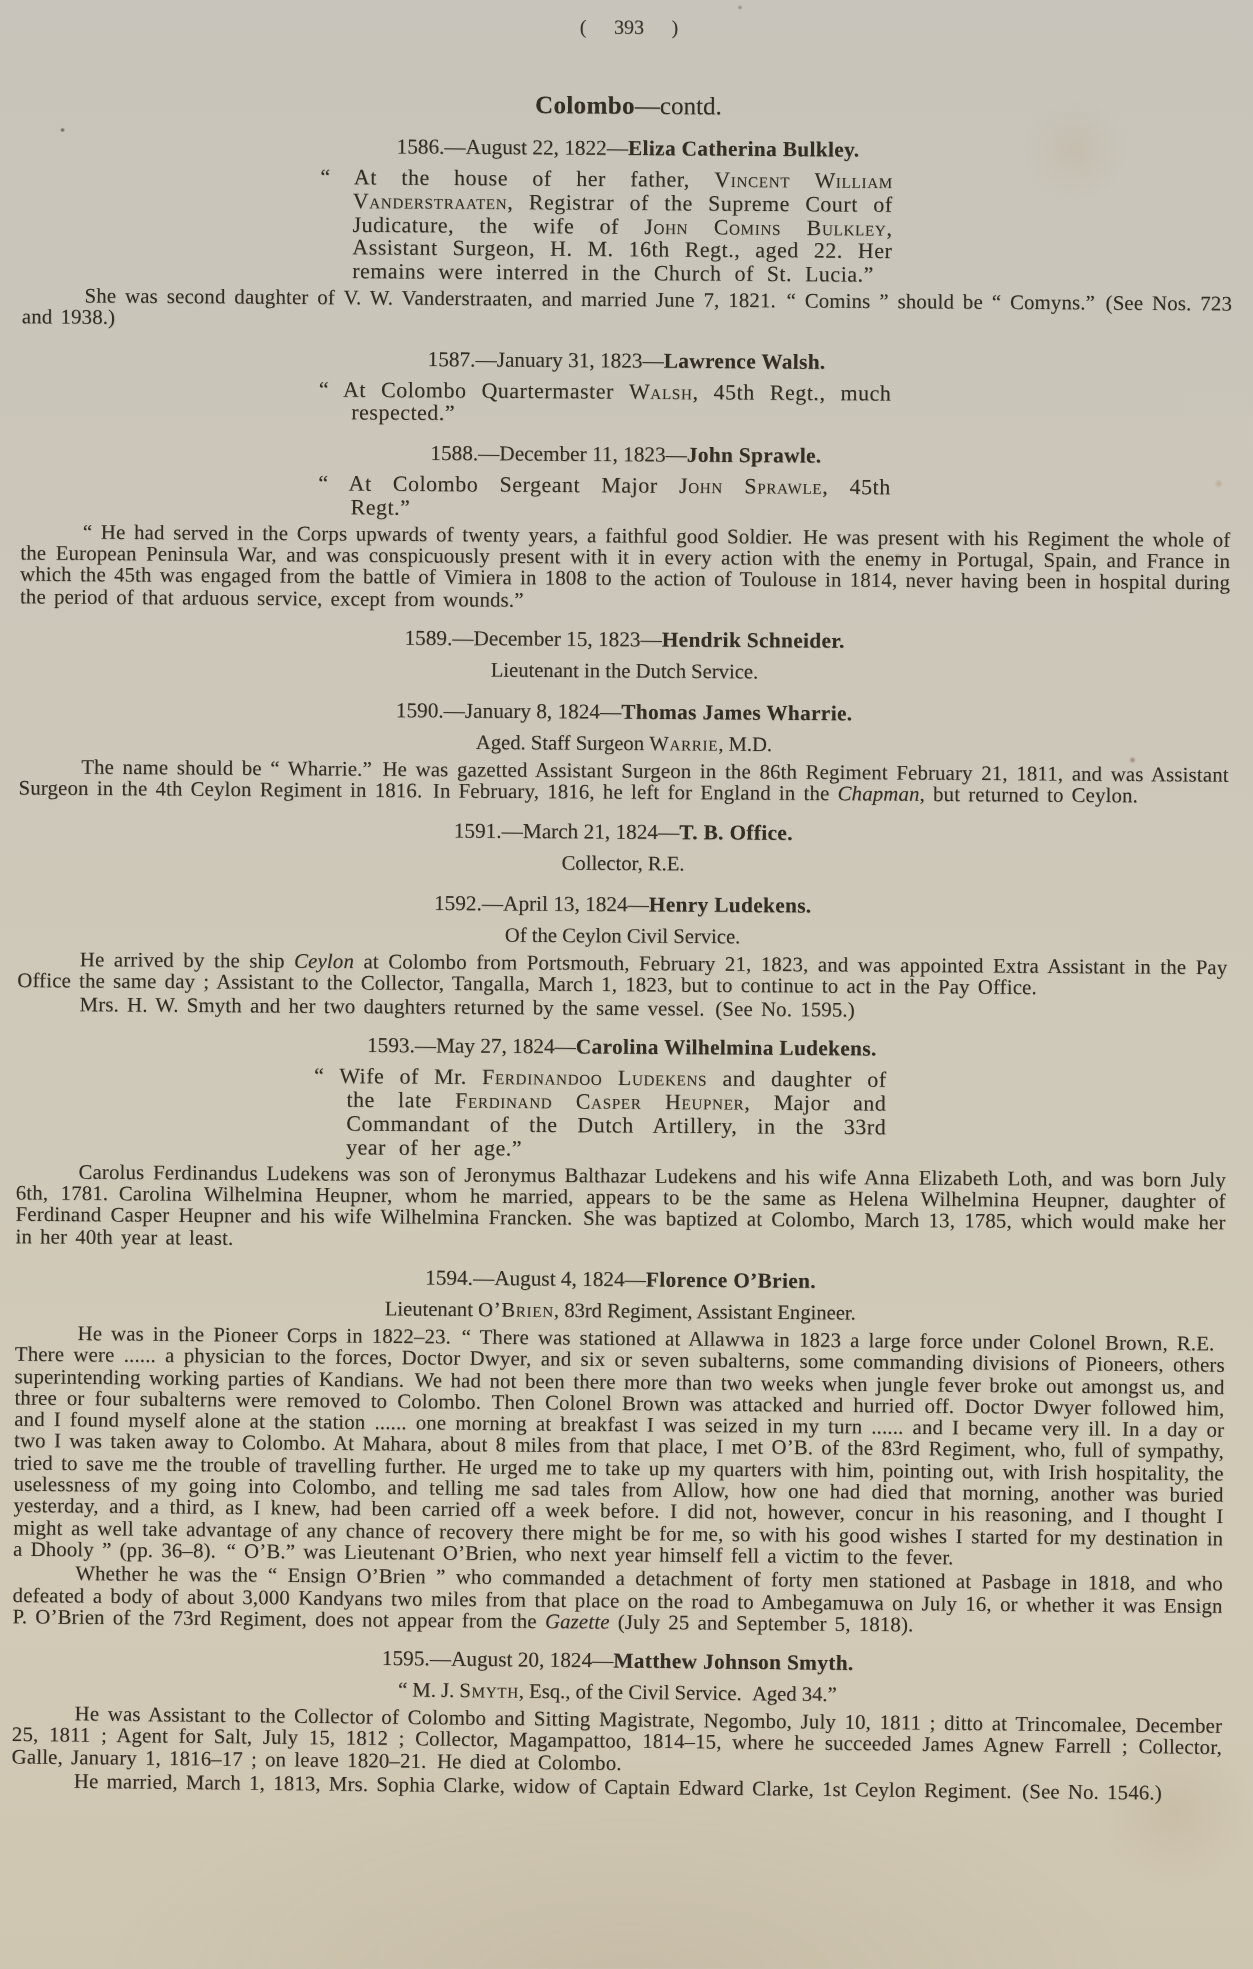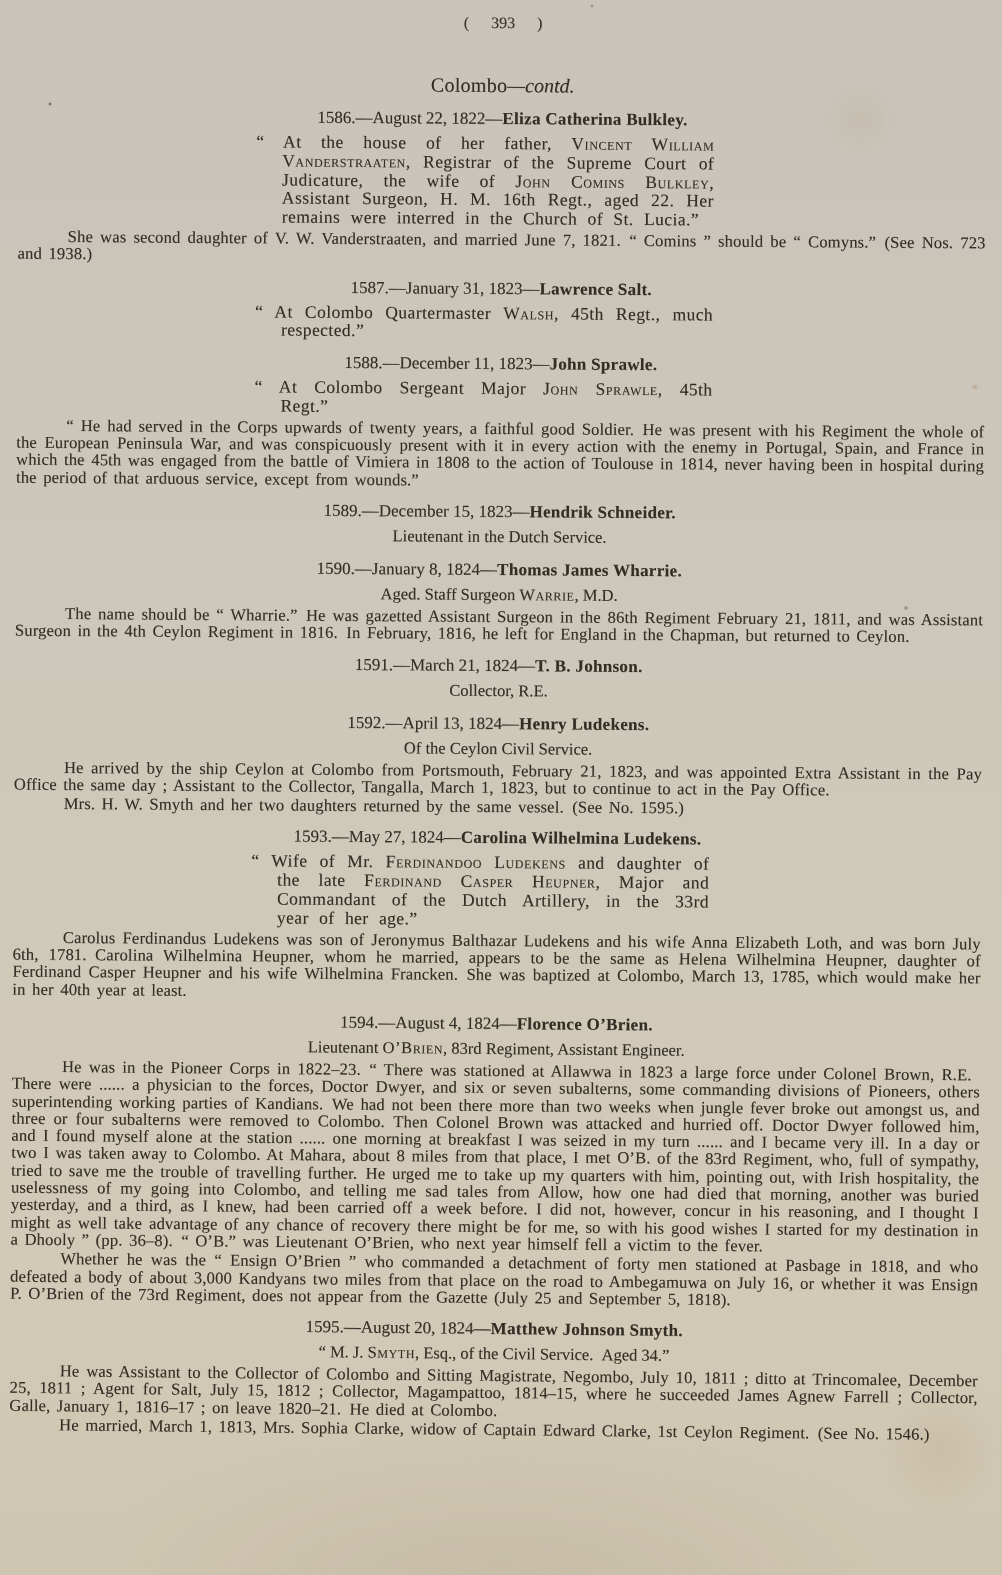--- a/index.html
+++ b/index.html
@@ -25,30 +25,30 @@
     transform-origin:50% 30%;
     text-shadow:0.3px 0.3px 0.6px rgba(55,48,38,.35);
   }
   .page-number{
     text-align:center;font-size:16px;margin-top:4px;
     word-spacing:18px;color:#3a352c;
   }
   .doc-title{
     text-align:center;margin-top:42px;font-size:20px;line-height:22px;
   }
-  .doc-title .main{font-weight:normal;letter-spacing:0.3px;}
-  .doc-title .contd{font-style:italic;}
+  .doc-title .main{font-weight:bold;letter-spacing:0.3px;}
+  .doc-title .contd{}
   .entry{margin-top:13px;}
   .entry-heading{
     text-align:center;font-size:17px;font-weight:normal;
     margin:13px 0 5px 0;line-height:20px;
   }
   .s-n{font-style:normal;}
   .s-b{font-weight:bold;letter-spacing:0.3px;}
-  .s-i{}
+  .s-i{font-style:italic;}
   .s-sc{font-variant:small-caps;letter-spacing:0.6px;}
   .block{margin:2px 0;}
   .quote{
     width:432px;margin:3px 0 3px 238px;
     text-align:justify;font-size:17.5px;line-height:18.8px;
     word-spacing:5.5px;letter-spacing:0.45px;
     padding-left:26px;text-indent:-26px;
   }
   .sub{text-align:center;font-size:16.5px;line-height:20px;margin:3px 0;}
   .para{
@@ -66,39 +66,39 @@
   <div class="doc-title">
     <span class="main">Colombo</span><span class="contd">—contd.</span>
   </div>
   <div id="entries">
       <article class="entry">
         <h2 class="entry-heading"><span class="s-n">1586.—August 22, 1822—</span><span class="s-b">Eliza Catherina Bulkley.</span></h2>
         <div class="block quote"><span class="s-n">“ At the house of her father, </span><span class="s-sc">Vincent William Vanderstraaten</span><span class="s-n">, Registrar of the Supreme Court of Judicature, the wife of </span><span class="s-sc">John Comins Bulkley</span><span class="s-n">, Assistant Surgeon, H. M. 16th Regt., aged 22. Her remains were interred in the Church of St. Lucia.”</span></div>
         <div class="block para"><span class="s-n">She was second daughter of V. W. Vanderstraaten, and married June 7, 1821. “ Comins ” should be “ Comyns.” (See Nos. 723 and 1938.)</span></div>
       </article>
       <article class="entry">
-        <h2 class="entry-heading"><span class="s-n">1587.—January 31, 1823—</span><span class="s-b">Lawrence Salt.</span></h2>
+        <h2 class="entry-heading"><span class="s-n">1587.—January 31, 1823—</span><span class="s-b">Lawrence Walsh.</span></h2>
         <div class="block quote"><span class="s-n">“ At Colombo Quartermaster </span><span class="s-sc">Walsh</span><span class="s-n">, 45th Regt., much respected.”</span></div>
       </article>
       <article class="entry">
         <h2 class="entry-heading"><span class="s-n">1588.—December 11, 1823—</span><span class="s-b">John Sprawle.</span></h2>
         <div class="block quote"><span class="s-n">“ At Colombo Sergeant Major </span><span class="s-sc">John Sprawle</span><span class="s-n">, 45th Regt.”</span></div>
         <div class="block para"><span class="s-n">“ He had served in the Corps upwards of twenty years, a faithful good Soldier. He was present with his Regiment the whole of the European Peninsula War, and was conspicuously present with it in every action with the enemy in Portugal, Spain, and France in which the 45th was engaged from the battle of Vimiera in 1808 to the action of Toulouse in 1814, never having been in hospital during the period of that arduous service, except from wounds.”</span></div>
       </article>
       <article class="entry">
         <h2 class="entry-heading"><span class="s-n">1589.—December 15, 1823—</span><span class="s-b">Hendrik Schneider.</span></h2>
         <div class="block sub"><span class="s-n">Lieutenant in the Dutch Service.</span></div>
       </article>
       <article class="entry">
         <h2 class="entry-heading"><span class="s-n">1590.—January 8, 1824—</span><span class="s-b">Thomas James Wharrie.</span></h2>
         <div class="block sub"><span class="s-n">Aged. Staff Surgeon </span><span class="s-sc">Warrie</span><span class="s-n">, M.D.</span></div>
         <div class="block para"><span class="s-n">The name should be “ Wharrie.” He was gazetted Assistant Surgeon in the 86th Regiment February 21, 1811, and was Assistant Surgeon in the 4th Ceylon Regiment in 1816. In February, 1816, he left for England in the </span><span class="s-i">Chapman</span><span class="s-n">, but returned to Ceylon.</span></div>
       </article>
       <article class="entry">
-        <h2 class="entry-heading"><span class="s-n">1591.—March 21, 1824—</span><span class="s-b">T. B. Johnson.</span></h2>
+        <h2 class="entry-heading"><span class="s-n">1591.—March 21, 1824—</span><span class="s-b">T. B. Office.</span></h2>
         <div class="block sub"><span class="s-n">Collector, R.E.</span></div>
       </article>
       <article class="entry">
         <h2 class="entry-heading"><span class="s-n">1592.—April 13, 1824—</span><span class="s-b">Henry Ludekens.</span></h2>
         <div class="block sub"><span class="s-n">Of the Ceylon Civil Service.</span></div>
         <div class="block para"><span class="s-n">He arrived by the ship </span><span class="s-i">Ceylon</span><span class="s-n"> at Colombo from Portsmouth, February 21, 1823, and was appointed Extra Assistant in the Pay Office the same day ; Assistant to the Collector, Tangalla, March 1, 1823, but to continue to act in the Pay Office.</span></div>
         <div class="block para"><span class="s-n">Mrs. H. W. Smyth and her two daughters returned by the same vessel. (See No. 1595.)</span></div>
       </article>
       <article class="entry">
         <h2 class="entry-heading"><span class="s-n">1593.—May 27, 1824—</span><span class="s-b">Carolina Wilhelmina Ludekens.</span></h2>

